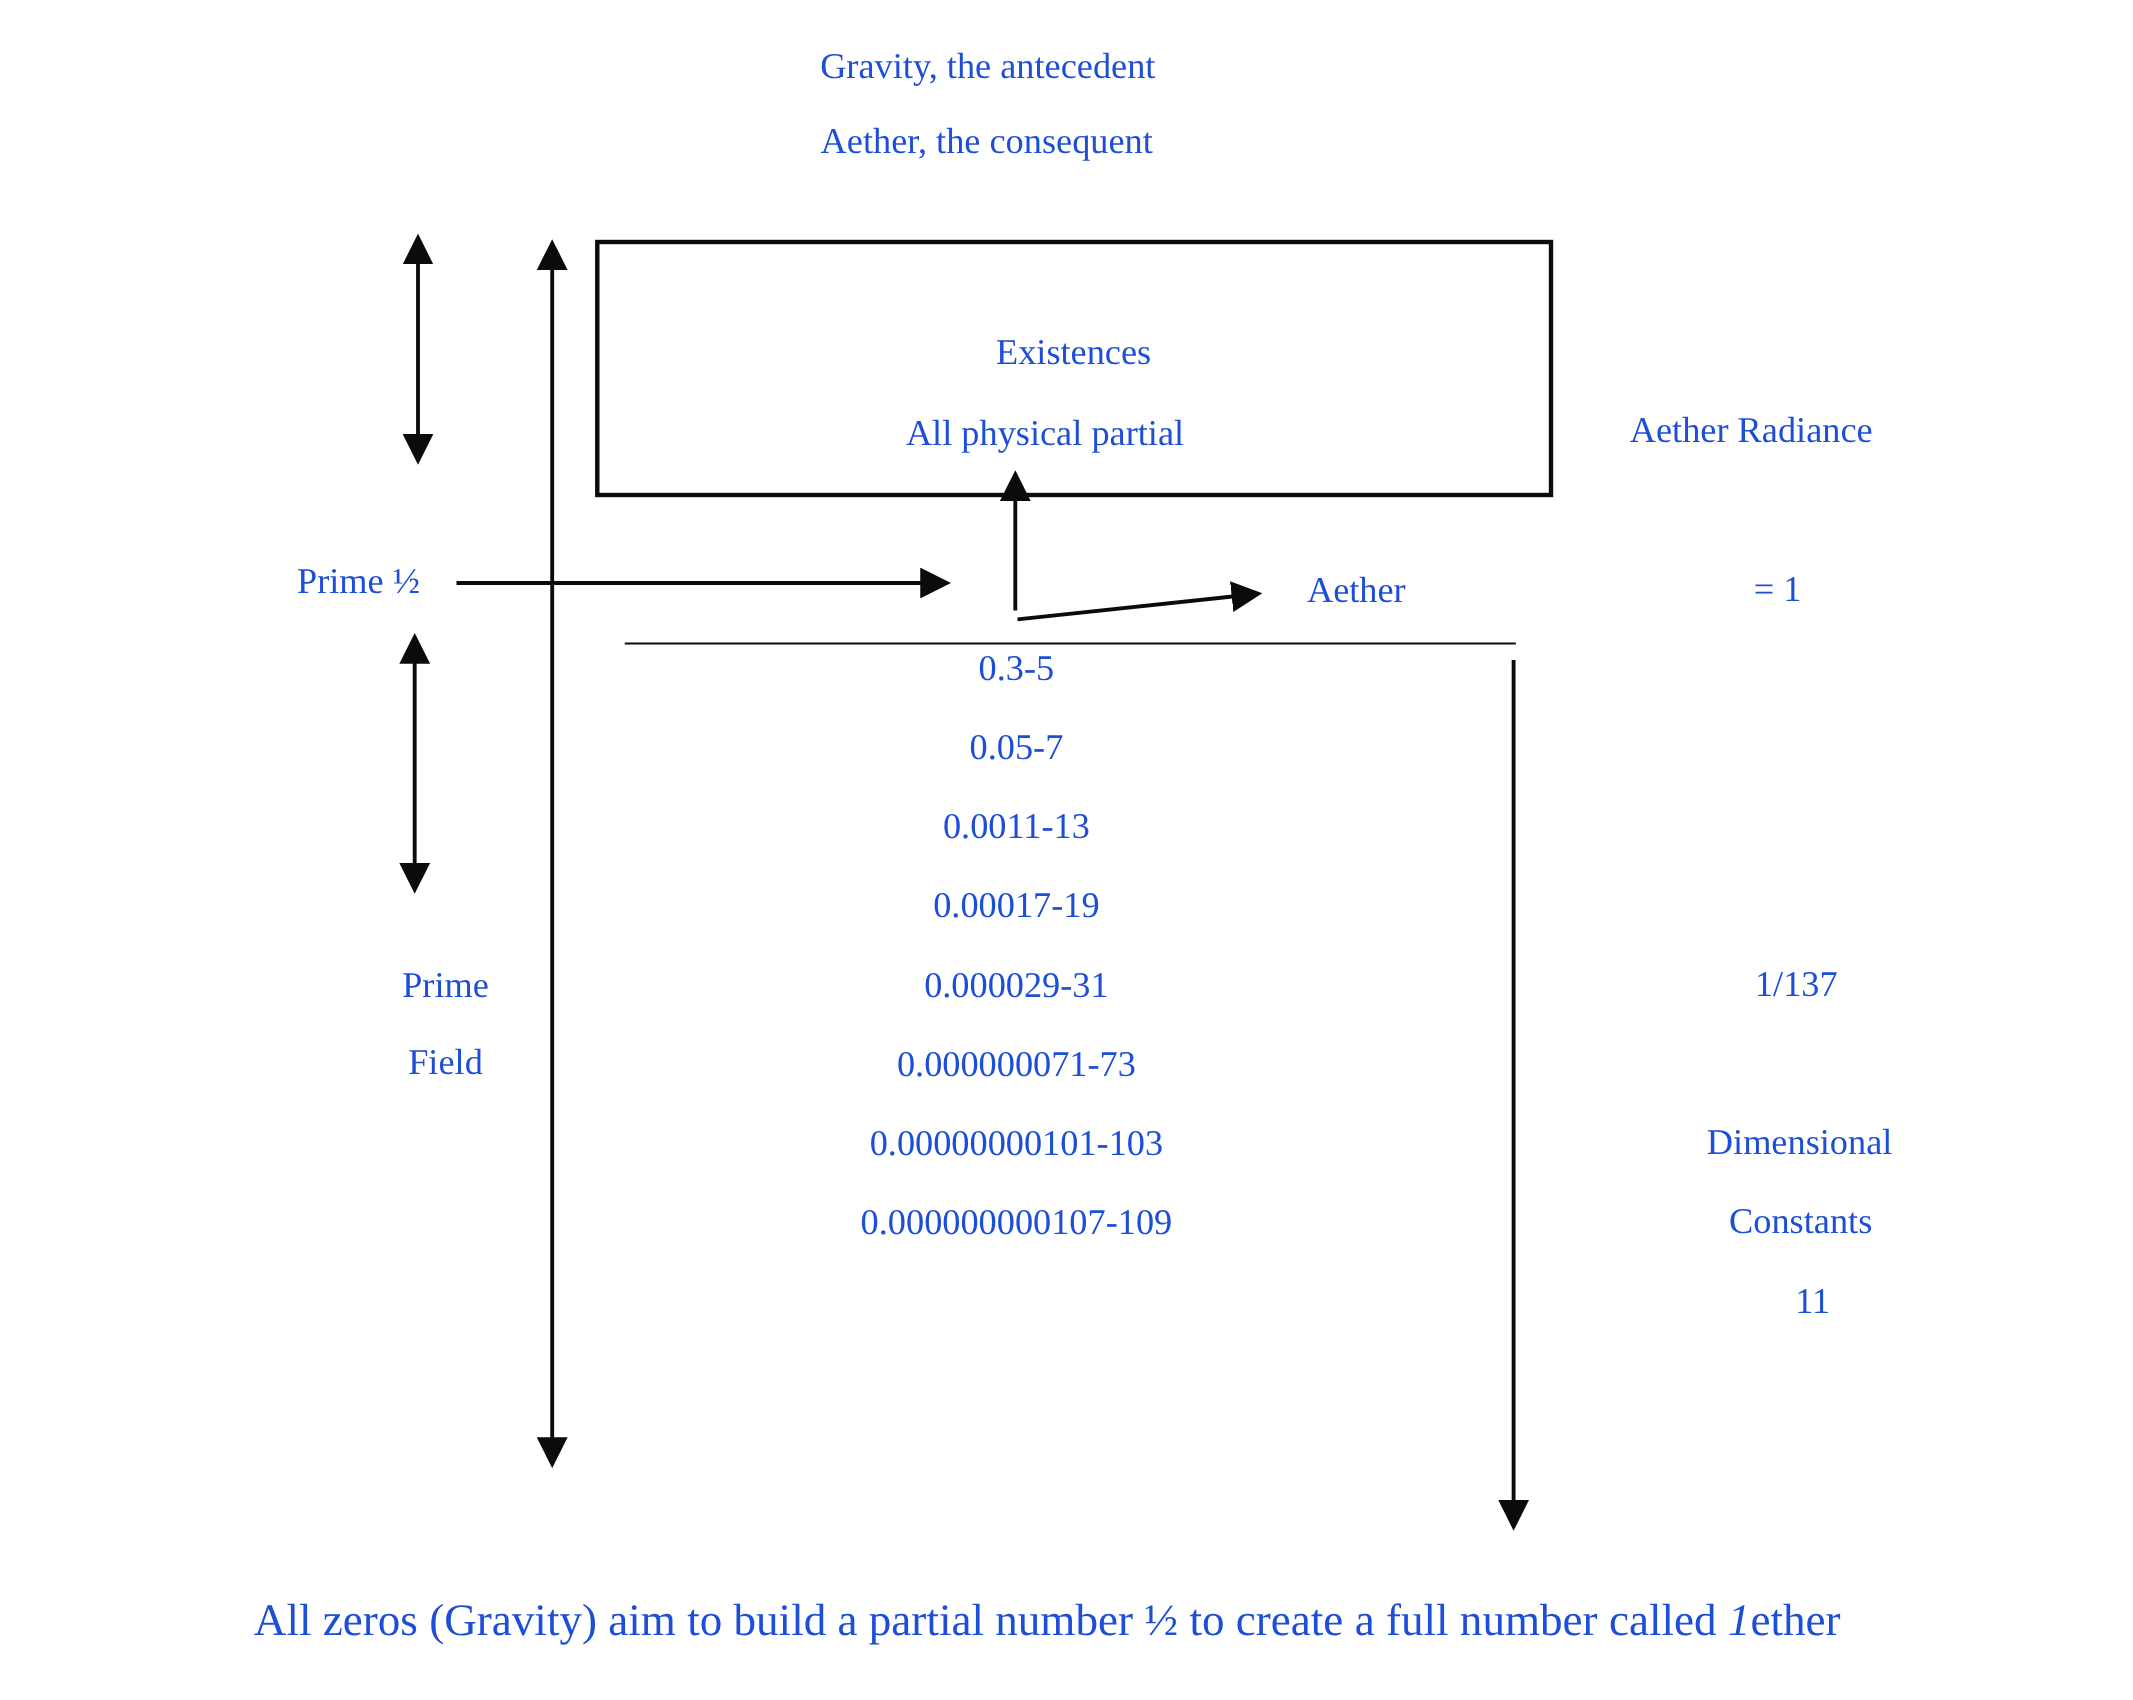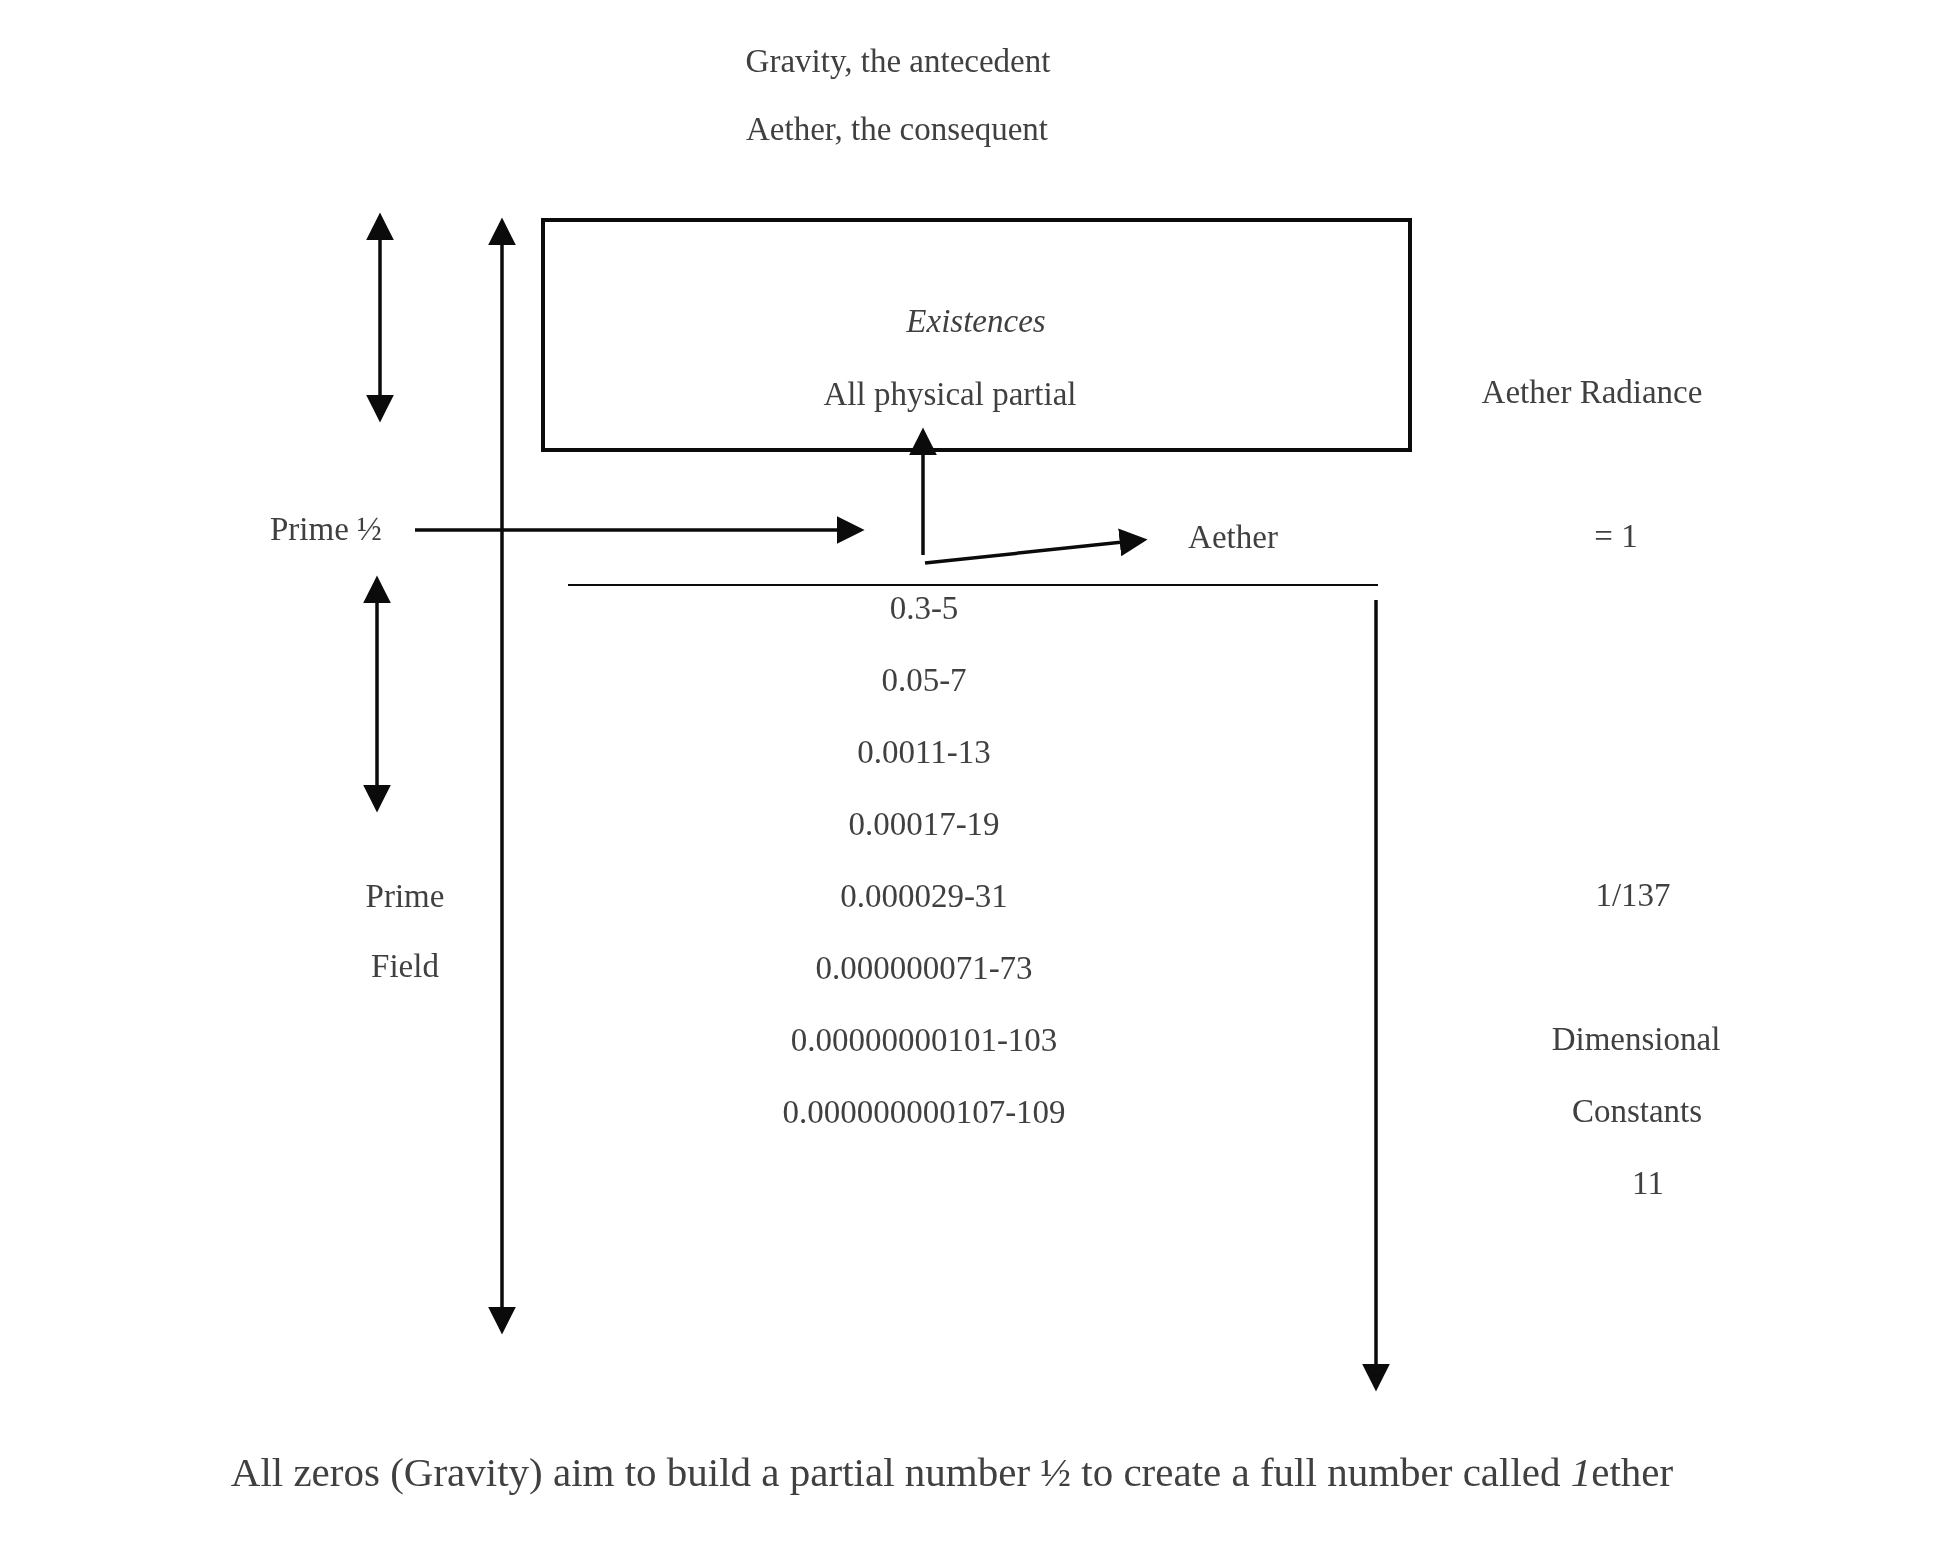--- a/index.html
+++ b/index.html
@@ -1,21 +1,21 @@
 <!DOCTYPE html>
 <html><head>
 <meta charset="utf-8">
 <style>
   html,body{margin:0;padding:0;background:#ffffff;}
   .page{
     position:relative;
     width:1939px;height:1545px;
     background:#ffffff;
     font-family:"Liberation Serif","DejaVu Serif",serif;
-    color:#404040;
+    color:#1d4ed8;
     overflow:hidden;
   }
   .t{
     position:absolute;
     white-space:nowrap;
     font-size:33px;
     line-height:1.2;
     transform:translate(-50%,-50%);
   }
   .t-left{transform:translateY(-50%);}
@@ -65,21 +65,21 @@
 
     <line x1="568" y1="585" x2="1378" y2="585" stroke="#0b0b0b" stroke-width="2"></line>
 
     <line x1="1376" y1="600" x2="1376" y2="1386" stroke="#0b0b0b" stroke-width="3.5" marker-end="url(#ah)"></line>
   </svg>
 
   <div class="t" style="left:898px;top:62px;">Gravity, the antecedent</div>
   <div class="t" style="left:897px;top:130px;">Aether, the consequent</div>
 
   <div class="box"></div>
-  <div class="t" style="left:976px;top:322px;font-style:italic;">Existences</div>
+  <div class="t" style="left:976px;top:322px;">Existences</div>
   <div class="t" style="left:950px;top:395px;">All physical partial</div>
 
   <div class="t" style="left:1592px;top:393px;">Aether Radiance</div>
   <div class="t" style="left:1616px;top:537px;">= 1</div>
 
   <div class="t t-left" style="left:270px;top:530px;">Prime ½</div>
   <div class="t" style="left:1233px;top:538px;">Aether</div>
 
   <div class="t" style="left:405px;top:897px;">Prime</div>
   <div class="t" style="left:405px;top:967px;">Field</div>

